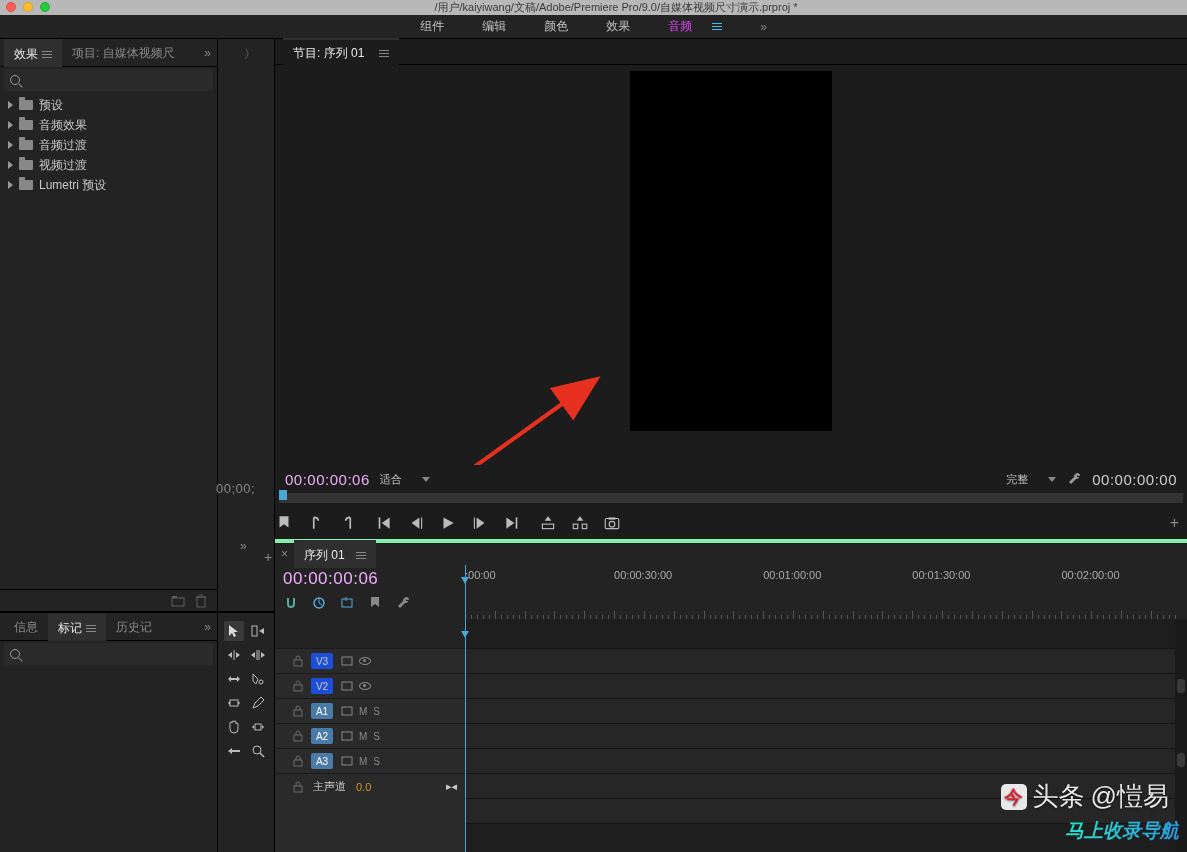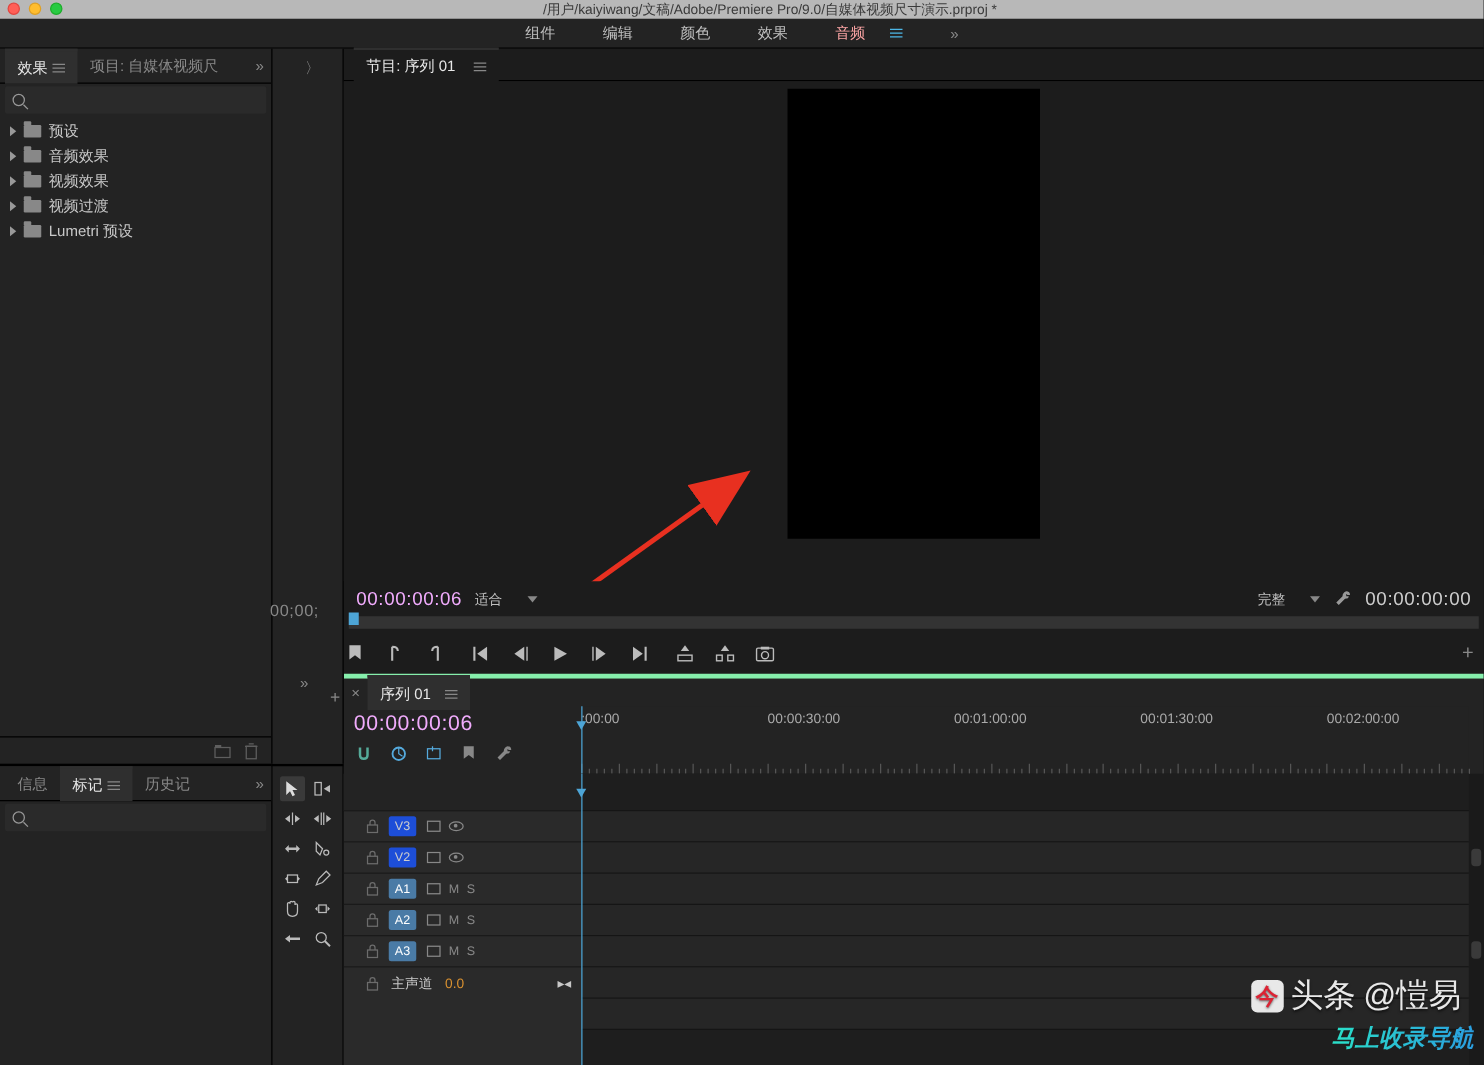--- a/index.html
+++ b/index.html
@@ -10,21 +10,21 @@
 .traffic { display: flex; gap: 7px; position: absolute; left: 6px; top: 2px; }
 .traffic span { width: 10px; height: 10px; border-radius: 50%; }
 .tl-red { background: #ff5f57; border: 0.5px solid #e24640; }
 .tl-yellow { background: #ffbd2e; border: 0.5px solid #dfa023; }
 .tl-green { background: #28ca42; border: 0.5px solid #1dad2b; }
 .titlepath { flex: 1; text-align: center; color: #3a3a3a; font-size: 11px; }
 
 
 .workspacebar { height: 24px; background: #232323; border-bottom: 1px solid #000; display: flex; align-items: center; justify-content: center; gap: 38px; font-size: 12px; }
 .ws-item { color: #c0c0c0; cursor: pointer; display:flex; align-items:center; gap:6px;}
-.ws-item.active { color: #fca5a5; gap: 20px; }
+.ws-item.active { color: #d946ef; gap: 20px; }
 .ws-chev::after { content:"»"; color:#888;}
 .hamb { display:inline-flex; flex-direction:column; gap:2px;}
 .hamb i{ width:10px; height:1px; background:#4db8e8;}
 .hamb.grey i{ background:#888;}
 
 
 .main { display: flex; height: calc(100% - 15px - 24px); }
 .leftcol { width: 217px; display: flex; flex-direction: column; }
 .midtools { width: 58px; background: #232323; }
 .rightcol { flex: 1; display: flex; flex-direction: column; }
@@ -180,21 +180,21 @@
             <span>预设</span>
           </div>
         <div class="tree-item">
             <span class="tri"></span>
             <span class="folder"></span>
             <span>音频效果</span>
           </div>
         <div class="tree-item">
             <span class="tri"></span>
             <span class="folder"></span>
-            <span>视频效果</span>
+            <span>音频过渡</span>
           </div>
         <div class="tree-item">
             <span class="tri"></span>
             <span class="folder"></span>
             <span>视频过渡</span>
           </div>
         <div class="tree-item">
             <span class="tri"></span>
             <span class="folder"></span>
             <span>Lumetri 预设</span>

